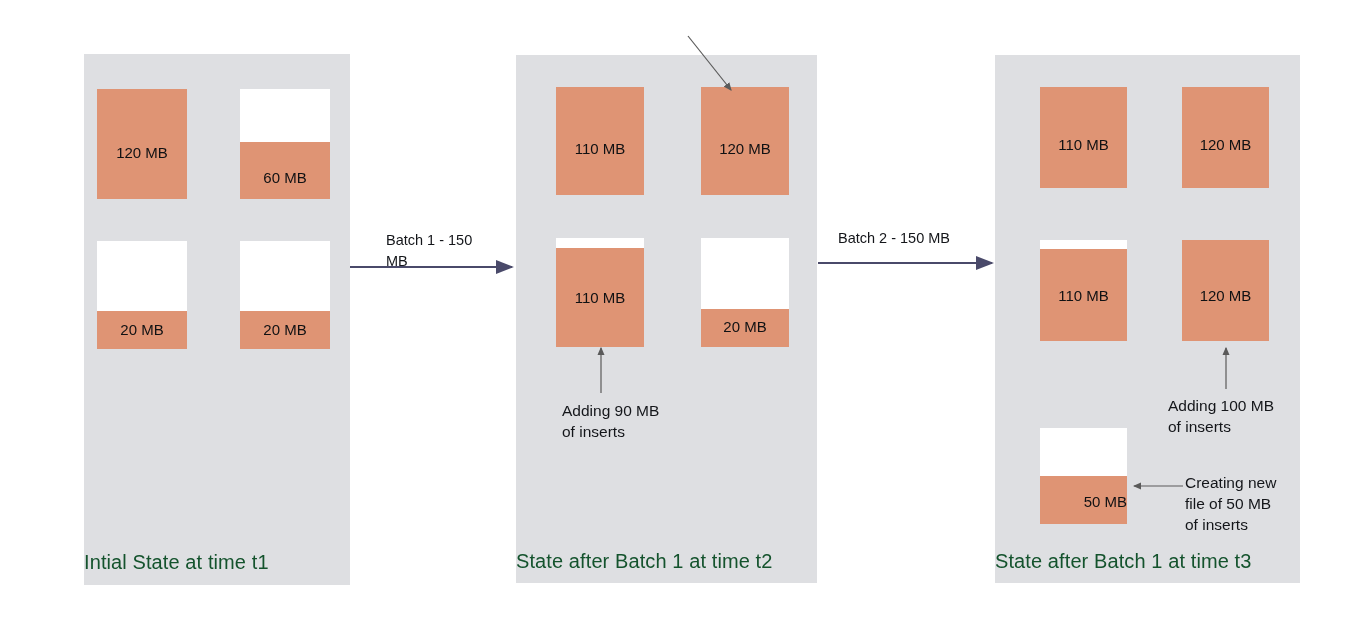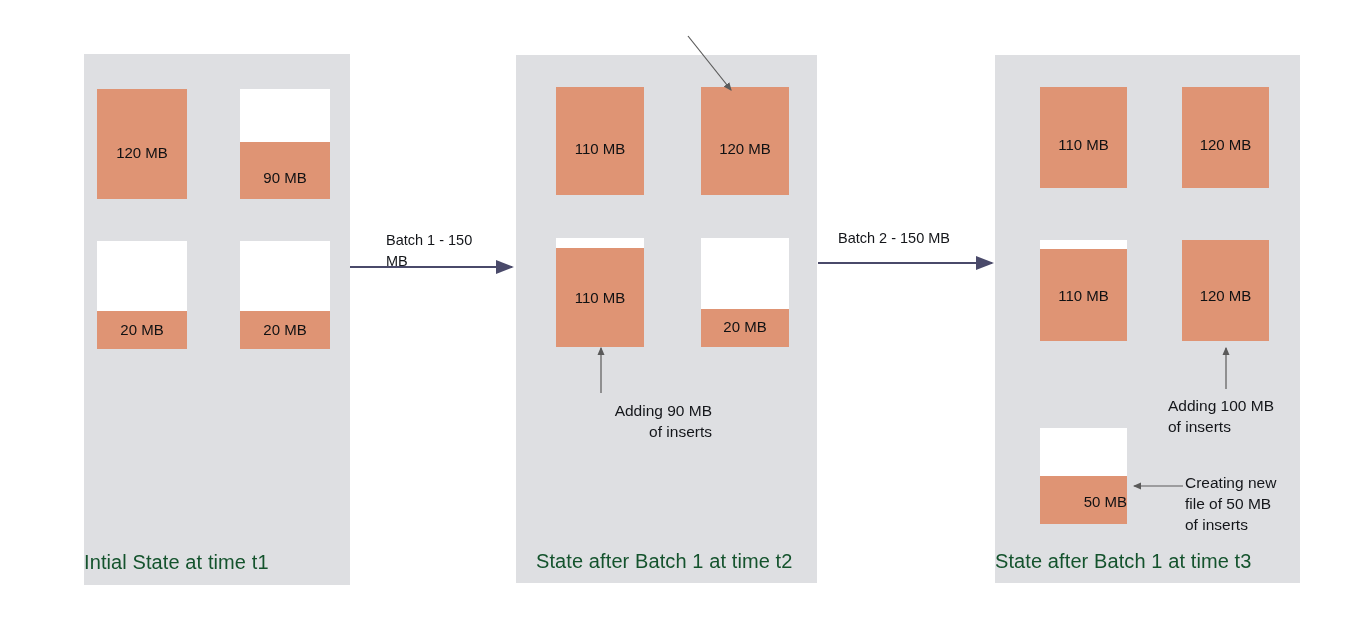--- a/index.html
+++ b/index.html
@@ -89,21 +89,21 @@
 
   <div class="panel" style="left:84px; top:54px; width:266px; height:531px;">
 
     <div class="file" style="left:13px; top:35px; width:90px; height:110px;">
       <div class="fill" style="height:110px;"></div>
       <div class="flabel" style="top:55px;">120 MB</div>
     </div>
 
     <div class="file" style="left:156px; top:35px; width:90px; height:110px;">
       <div class="fill" style="height:57px;"></div>
-      <div class="flabel" style="top:80px;">90 MB</div>
+      <div class="flabel" style="top:80px;">60 MB</div>
     </div>
 
     <div class="file" style="left:13px; top:187px; width:90px; height:108px;">
       <div class="fill" style="height:38px;"></div>
       <div class="flabel" style="top:80px;">20 MB</div>
     </div>
 
     <div class="file" style="left:156px; top:187px; width:90px; height:108px;">
       <div class="fill" style="height:38px;"></div>
       <div class="flabel" style="top:80px;">20 MB</div>
@@ -127,21 +127,21 @@
     <div class="file" style="left:40px; top:183px; width:88px; height:109px;">
       <div class="fill" style="height:99px;"></div>
       <div class="flabel" style="top:51px;">110 MB</div>
     </div>
 
     <div class="file" style="left:185px; top:183px; width:88px; height:109px;">
       <div class="fill" style="height:38px;"></div>
       <div class="flabel" style="top:80px;">20 MB</div>
     </div>
 
-    <div class="panel-caption" style="top:495px;padding-left:20px;">State after Batch 1 at time t2</div>
+    <div class="panel-caption" style="top:495px;">State after Batch 1 at time t2</div>
   </div>
 
   <div class="panel" style="left:995px; top:55px; width:305px; height:528px;">
 
     <div class="file" style="left:45px; top:32px; width:87px; height:101px;">
       <div class="fill" style="height:101px;"></div>
       <div class="flabel" style="top:49px;">110 MB</div>
     </div>
 
     <div class="file" style="left:187px; top:32px; width:87px; height:101px;">
@@ -166,21 +166,21 @@
 
     <div class="panel-caption" style="top:495px;">State after Batch 1 at time t3</div>
   </div>
 
   <div class="arrow-label" style="left:386px; top:230px; width:130px;">Batch 1  - 150
 MB</div>
 
   <div class="arrow-label" style="left:838px; top:228px; width:175px;">Batch 2 - 150 MB</div>
 
 
-  <div class="note" style="left:562px; top:400px; width:150px;text-align:right;">Adding 90 MB
+  <div class="note" style="left:562px; top:400px; width:150px;">Adding 90 MB
 of inserts</div>
 
   <div class="note" style="left:1168px; top:395px; width:150px;">Adding 100 MB
 of inserts</div>
 
   <div class="note" style="left:1185px; top:472px; width:130px;">Creating new
 file of 50  MB
 of inserts</div>
 
   <svg class="overlay" viewBox="0 0 1350 632">

